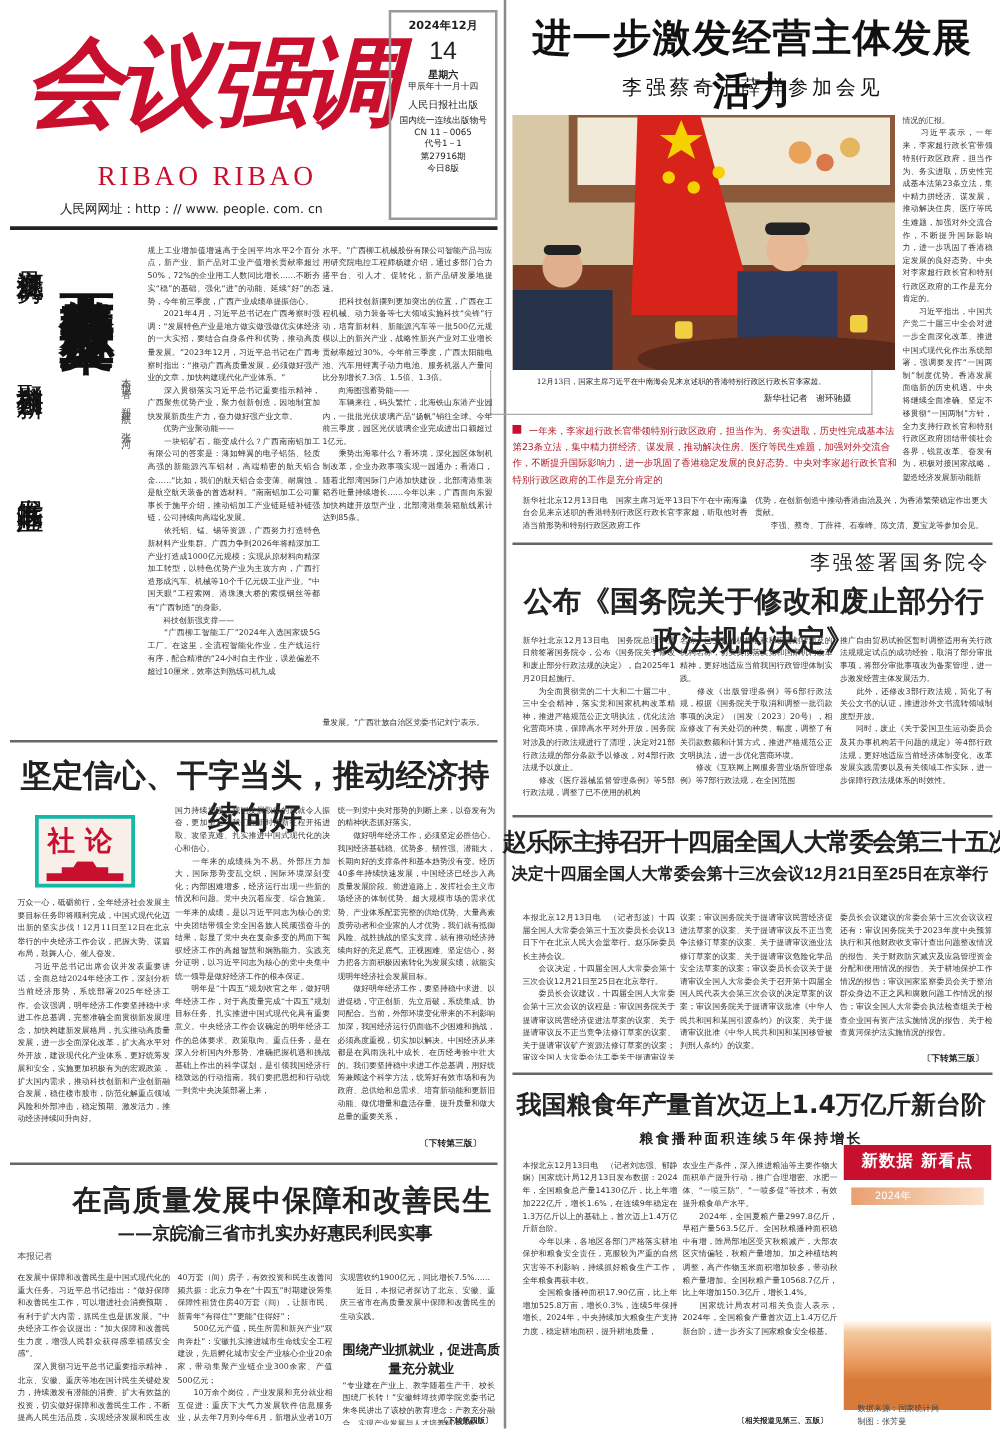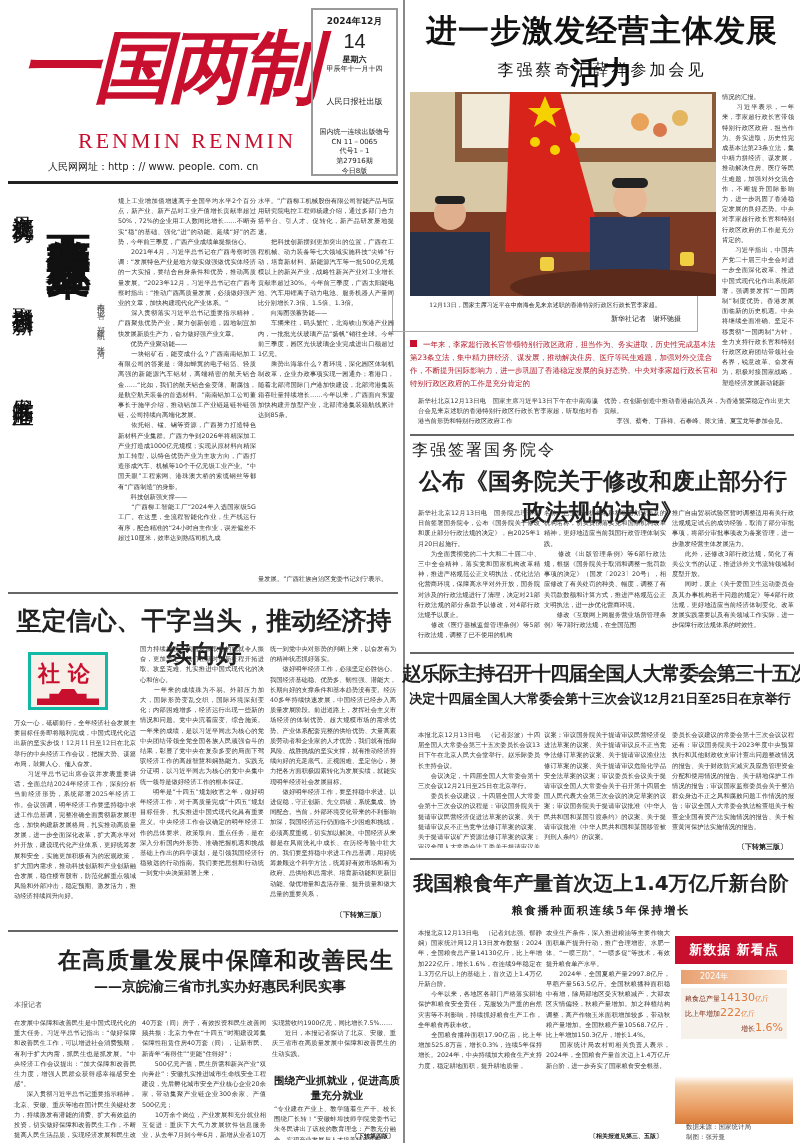--- a/index.html
+++ b/index.html
@@ -6,64 +6,64 @@
 html,body{width:800px;height:1143px;background:#fff;overflow:hidden}
 body{position:relative;font-family:"DejaVu Serif",serif;color:#222}
 .abs{position:absolute}
 .masthead-logo{left:20px;top:12px;width:260px;height:110px;color:#c8102e;font-family:"DejaVu Serif",serif;font-size:78px;font-weight:bold;font-style:italic;letter-spacing:-4px;line-height:110px;white-space:nowrap}
 .masthead-roman{left:78px;top:128px;color:#c8102e;font-family:"Liberation Serif",serif;font-size:22px;letter-spacing:3px}
 .masthead-url{left:48px;top:160px;font-size:10px;font-family:"DejaVu Sans",sans-serif;color:#222}
 .datebox{left:311px;top:8px;width:87px;height:168px;border:2px solid #999;text-align:center;font-family:"DejaVu Sans",sans-serif;font-size:7px;line-height:1.4;padding-top:5px}
 .datebox .ym{font-size:9px;font-weight:bold}
 .datebox .day{font-size:20px;line-height:1.3;font-family:"Liberation Sans",sans-serif}
 .datebox .wk{font-size:8px;font-weight:bold}
-.datebox .pub{font-size:8px;margin:21px 0}
+.datebox .pub{font-size:8px;margin:3px 0}
 .hr-thick{height:3px;background:#222}
 .headline-main{left:412px;top:10px;width:380px;text-align:center;font-family:"DejaVu Sans",sans-serif;font-weight:bold;font-size:31px;letter-spacing:1px;color:#111}
 .subhead-main{left:412px;top:60px;width:380px;text-align:center;font-family:"DejaVu Sans",sans-serif;font-size:16px;letter-spacing:3px;color:#111}
 .photo{left:410px;top:92px;width:306px;height:204px;overflow:hidden;background:#d8c6a2}
 .caption-box{left:392px;top:296px;width:306px;height:36px;border:1px solid #aaa;border-top:none;font-size:6px;text-align:center;padding-top:5px}
 .caption-credit{display:block;text-align:right;padding-right:16px;margin-top:4px;font-size:7px;font-family:"DejaVu Sans",sans-serif}
 .red-summary{left:410px;top:338px;width:310px;color:#b01a28;font-size:7.5px;line-height:13px;font-family:"DejaVu Sans",sans-serif}
 .red-summary .sq{display:inline-block;width:7px;height:7px;background:#c8102e;margin-right:6px}
 .col-text{font-size:6.3px;line-height:10.2px;color:#333;text-align:justify;font-family:"DejaVu Sans",sans-serif}
 .body-col{overflow:hidden}
 .vert-title{writing-mode:vertical-rl;font-family:"DejaVu Sans",sans-serif;font-weight:bold;font-size:44px;letter-spacing:2px;color:#111}
 .vert-sub{writing-mode:vertical-rl;font-family:"DejaVu Serif",serif;font-size:22px;color:#111;letter-spacing:1px}
 .vert-byline{writing-mode:vertical-rl;font-size:8px;color:#555;letter-spacing:3px}
 .editorial-head{left:14px;top:604px;width:380px;text-align:center;font-family:"DejaVu Sans",sans-serif;font-weight:bold;font-size:25px;letter-spacing:0}
 .shelun{left:28px;top:652px;width:80px;height:58px;border:3px solid #14b8a6;background:#f8efe8;text-align:center;color:#c8102e;font-size:22px;font-weight:bold;font-family:"DejaVu Serif",serif;line-height:36px;letter-spacing:8px}
 .shelun .gate{position:absolute;left:6px;bottom:2px;width:62px;height:16px;background:#c8102e;clip-path:polygon(0 100%,0 60%,20% 60%,20% 30%,35% 30%,40% 0,60% 0,65% 30%,80% 30%,80% 60%,100% 60%,100% 100%)}
 .cont{font-size:7px;font-family:"DejaVu Sans",sans-serif;font-weight:bold;color:#222}
-.sec2-head{left:412px;top:440px;width:380px;text-align:left;font-family:"DejaVu Sans",sans-serif;font-size:16px;letter-spacing:2px}
+.sec2-head{left:412px;top:440px;width:380px;text-align:right;font-family:"DejaVu Sans",sans-serif;font-size:16px;letter-spacing:2px}
 .sec2-title{left:410px;top:466px;width:386px;text-align:center;font-family:"DejaVu Serif",serif;font-size:23px;letter-spacing:0;font-weight:bold}
 .sec3-title{left:402px;top:660px;width:396px;text-align:center;font-family:"DejaVu Serif",serif;font-size:19.5px;font-weight:bold;letter-spacing:-1px;white-space:nowrap}
 .sec3-sub{left:402px;top:690px;width:396px;text-align:center;font-family:Liberation Sans, sans-serif;font-size:13px;font-weight:bold;white-space:nowrap}
 .sec4-title{left:408px;top:870px;width:386px;text-align:center;font-family:"DejaVu Sans",sans-serif;font-size:20px;font-weight:bold;letter-spacing:0;white-space:nowrap}
 .sec4-sub{left:408px;top:903px;width:386px;text-align:center;font-family:"DejaVu Serif",serif;font-size:11px;font-weight:bold;letter-spacing:2px}
 .sec5-title{left:14px;top:945px;width:380px;text-align:right;font-family:"DejaVu Sans",sans-serif;font-size:23px;font-weight:bold;letter-spacing:1px}
 .sec5-sub{left:40px;top:978px;width:360px;text-align:center;font-family:"DejaVu Serif",serif;font-size:14px;font-weight:bold}
 .sec5-byline{left:14px;top:1000px;width:380px;text-align:left;font-size:7px;color:#555}
 .side-head{left:272px;top:1073px;width:130px;font-family:"DejaVu Sans",sans-serif;font-weight:bold;font-size:10.5px;line-height:15px;text-align:center}
-.infographic{left:675px;top:936px;width:118px;height:188px;background:linear-gradient(#fff 0,#fff 140px,#f3c9a0 150px,#e8975a 175px,#d77a3a 188px)}
+.infographic{left:675px;top:916px;width:118px;height:212px;background:linear-gradient(#fff 0,#fff 140px,#f3c9a0 150px,#e8975a 175px,#d77a3a 188px)}
 .info-banner{height:28px;background:#c8102e;color:#fff;font-family:"DejaVu Sans",sans-serif;font-weight:bold;font-size:13px;text-align:center;line-height:28px;letter-spacing:1px}
 .info-year{margin:6px 6px 0;height:14px;background:linear-gradient(90deg,#e8a070,#fbe2cc);color:#fff;font-size:8px;line-height:14px;padding-left:19px;font-family:"DejaVu Sans",sans-serif}
 .info-block{margin:4px 6px 0;background:#f7f1ec;padding:3px 4px;font-family:"DejaVu Sans",sans-serif;font-size:7px;color:#7a2a12;line-height:13px}
 .info-num{color:#e07a3c;font-size:11px}
 .info-unit{color:#e07a3c;font-size:7px}
 .info-right{text-align:right}
 .info-source{left:686px;top:1122px;font-size:6.5px;line-height:10px;font-family:"DejaVu Sans",sans-serif;color:#444}
 .vrule{background:#777;width:1.5px}
 .hrule{background:#666;height:2px}
 </style>
 </head>
 <body>
 
-<div class="abs masthead-logo">一国两制</div>
-<div class="abs masthead-roman">RENMIN RENMIN</div>
+<div class="abs masthead-logo">会议强调</div>
+<div class="abs masthead-roman">RIBAO RIBAO</div>
 <div class="abs masthead-url">人民网网址：http：// www. people. com. cn</div>
 
 <div class="abs datebox">
   <div class="ym">2024年12月</div>
   <div class="day">14</div>
   <div class="wk">星期六</div>
   <div>甲辰年十一月十四</div>
   <div class="pub">人民日报社出版</div>
   <div>国内统一连续出版物号</div>
   <div>CN 11－0065</div>
@@ -187,25 +187,20 @@
 　　今年以来，各地区各部门严格落实耕地保护和粮食安全责任，克服较为严重的自然灾害等不利影响，持续抓好粮食生产工作，全年粮食再获丰收。
 　　全国粮食播种面积17.90亿亩，比上年增加525.8万亩，增长0.3%，连续5年保持增长。2024年，中央持续加大粮食生产支持力度，稳定耕地面积，提升耕地质量，</div>
 <div class="abs col-text body-col" style="left:546px;top:928px;width:124px;height:200px;white-space:pre-line">农业生产条件，深入推进粮油等主要作物大面积单产提升行动，推广合理增密、水肥一体、“一喷三防”、“一喷多促”等技术，有效提升粮食单产水平。
 　　2024年，全国夏粮产量2997.8亿斤，早稻产量563.5亿斤。全国秋粮播种面积稳中有增，除局部地区受灾秋粮减产，大部农区灾情偏轻，秋粮产量增加。加之种植结构调整，高产作物玉米面积增加较多，带动秋粮产量增加。全国秋粮产量10568.7亿斤，比上年增加150.3亿斤，增长1.4%。
 　　国家统计局农村司相关负责人表示，2024年，全国粮食产量首次迈上1.4万亿斤新台阶，进一步夯实了国家粮食安全根基。</div>
 <div class="abs cont" style="left:590px;top:1132px;font-size:6px">〔相关报道见第三、五版〕</div>
 
 <div class="abs infographic">
   <div class="info-banner">新数据 新看点</div>
   <div class="info-year">2024年</div>
-  <div class="info-block">
-    <div><span>粮食总产量</span><span class="info-num">14130</span><span class="info-unit">亿斤</span></div>
-    <div><span>比上年增加</span><span class="info-num">222</span><span class="info-unit">亿斤</span></div>
-    <div class="info-right"><span>增长</span><span class="info-num">1.6%</span></div>
-  </div>
 </div>
 <div class="abs info-source">
   <div>数据来源：国家统计局</div>
   <div>制图：张芳曼</div>
 </div>
 
 <div class="abs sec5-title">在高质量发展中保障和改善民生</div>
 <div class="abs sec5-sub">——京皖渝三省市扎实办好惠民利民实事</div>
 <div class="abs sec5-byline">本报记者</div>
 <div class="abs col-text body-col" style="left:14px;top:1018px;width:122px;height:122px;white-space:pre-line">在发展中保障和改善民生是中国式现代化的重大任务。习近平总书记指出：“做好保障和改善民生工作，可以增进社会消费预期，有利于扩大内需，抓民生也是抓发展。”中央经济工作会议提出：“加大保障和改善民生力度，增强人民群众获得感幸福感安全感”。

